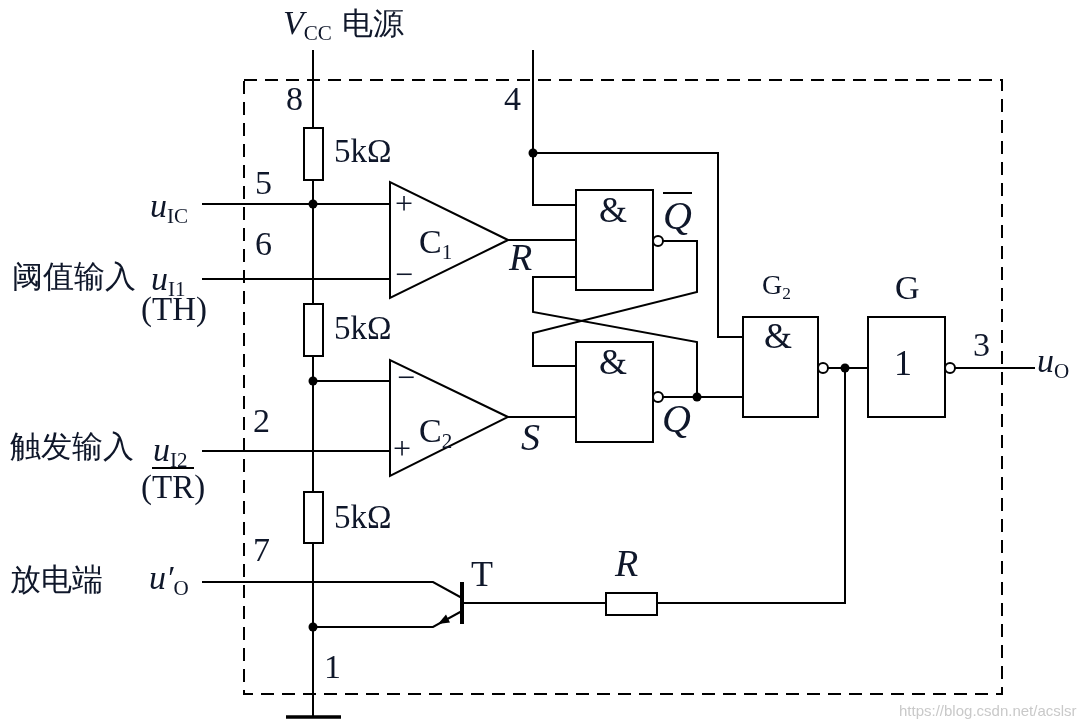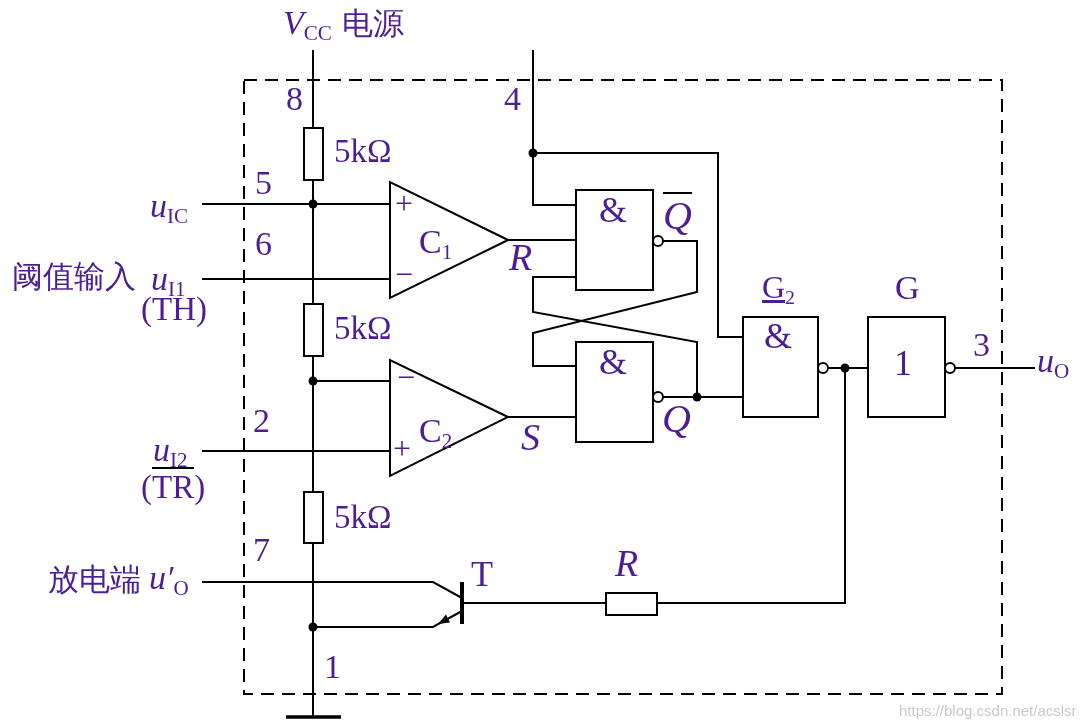--- a/index.html
+++ b/index.html
@@ -1,19 +1,19 @@
 <!DOCTYPE html>
 <html><head>
 <meta charset="utf-8">
 <style>
   html,body{margin:0;padding:0;background:#ffffff;}
   .stage{position:relative;width:1088px;height:727px;background:#ffffff;overflow:hidden;
          font-family:"Liberation Serif",serif;color:#000;}
   .stage svg{position:absolute;left:0;top:0;}
-  .lbl{position:absolute;line-height:1;white-space:nowrap;color:#4c1d95;
+  .lbl{position:absolute;line-height:1;white-space:nowrap;color:#0f172a;
        font-family:"Liberation Serif",serif;text-align:center;}
   .it{font-style:italic;}
   .sub{font-size:0.62em;vertical-align:-0.28em;}
   .cjk{margin-left:10px;}
   .ovl{display:inline-block;border-top:2.5px solid #000;padding-top:2px;line-height:1;}
   .wm{position:absolute;font-family:"Liberation Sans",sans-serif;color:#c9c9c9;}
 </style>
 </head>
 <body>
 
@@ -110,28 +110,29 @@
   <div class="lbl" style="left:150px;top:189px;font-size:34px;">
     <span class="it">u</span><span class="sub">IC</span>
   </div>
 
   <div class="lbl" style="left:12px;top:261px;font-size:31px;">阈值输入</div>
   <div class="lbl" style="left:151px;top:262px;font-size:34px;">
     <span class="it">u</span><span class="sub">I1</span>
   </div>
   <div class="lbl" style="left:141px;top:293px;font-size:33px;">(TH)</div>
 
+  <div class="lbl" style="left:10px;top:431px;font-size:31px;">触发输入</div>
   <div class="lbl" style="left:153px;top:433px;font-size:34px;">
     <span class="it">u</span><span class="sub">I2</span>
   </div>
   <div class="lbl" style="left:141px;top:467px;font-size:33px;">
     <span>(</span><span class="ovl">TR</span><span>)</span>
   </div>
 
-  <div class="lbl" style="left:10px;top:564px;font-size:31px;margin-left:38px;">放电端</div>
+  <div class="lbl" style="left:10px;top:564px;font-size:31px;">放电端</div>
   <div class="lbl" style="left:149px;top:561px;font-size:34px;">
     <span class="it">u′</span><span class="sub">O</span>
   </div>
 
   <div class="lbl" style="left:334px;top:135px;font-size:33px;">5kΩ</div>
   <div class="lbl" style="left:334px;top:312px;font-size:33px;">5kΩ</div>
   <div class="lbl" style="left:334px;top:501px;font-size:33px;">5kΩ</div>
   <div class="lbl it" style="left:615px;top:544px;font-size:38px;">R</div>
 
   <div class="lbl" style="left:395px;top:187px;font-size:32px;">+</div>
@@ -147,21 +148,21 @@
 
   <div class="lbl" style="left:599px;top:192px;font-size:36px;">&amp;</div>
   <div class="lbl" style="left:599px;top:344px;font-size:36px;">&amp;</div>
   <div class="lbl it" style="left:509px;top:238px;font-size:38px;">R</div>
   <div class="lbl it" style="left:521px;top:418px;font-size:38px;">S</div>
   <div class="lbl" style="left:663px;top:192px;">
     <span class="ovl it" style="font-size:40px;">Q</span>
   </div>
   <div class="lbl it" style="left:662px;top:399px;font-size:40px;">Q</div>
 
-  <div class="lbl" style="left:762px;top:271px;font-size:32px;text-decoration:underline;">
+  <div class="lbl" style="left:762px;top:271px;font-size:28px;">
     <span>G</span><span class="sub">2</span>
   </div>
   <div class="lbl" style="left:764px;top:318px;font-size:36px;">&amp;</div>
   <div class="lbl" style="left:895px;top:271px;font-size:34px;">G</div>
   <div class="lbl" style="left:894px;top:345px;font-size:36px;">1</div>
 
   <div class="lbl" style="left:471px;top:556px;font-size:36px;">T</div>
   <div class="lbl" style="left:1037px;top:344px;font-size:34px;">
     <span class="it">u</span><span class="sub">O</span>
   </div>

